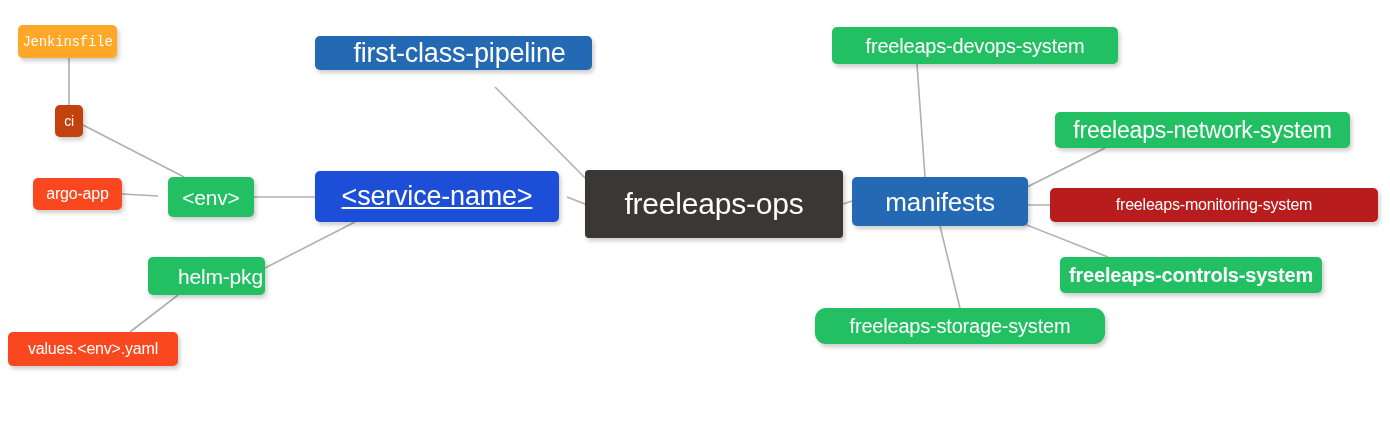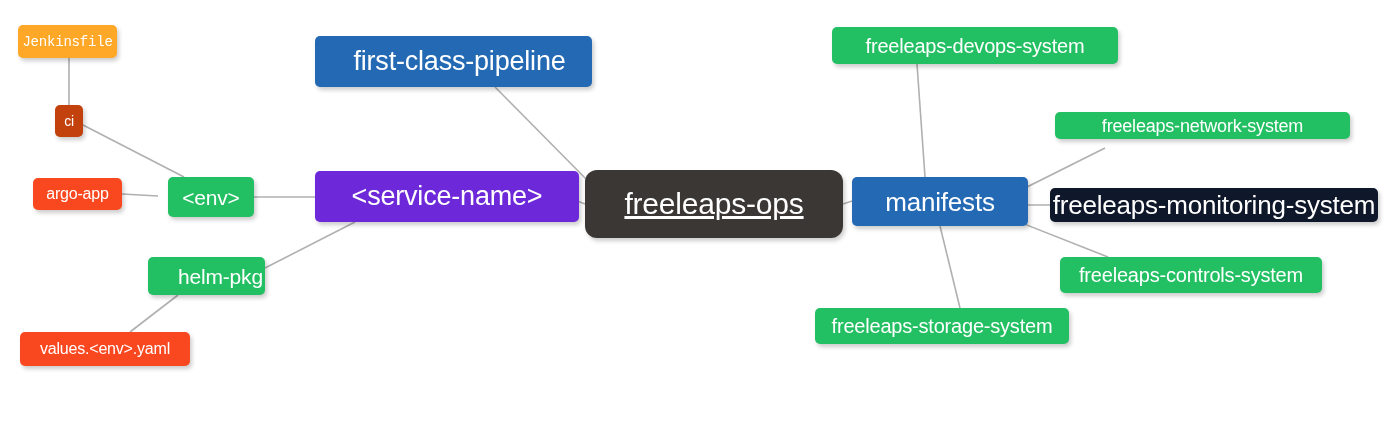--- a/index.html
+++ b/index.html
@@ -30,22 +30,21 @@
     justify-content: center;
     box-sizing: border-box;
     border-radius: 5px;
     color: #ffffff;
     white-space: nowrap;
     line-height: 1;
     box-shadow: 2px 3px 4px rgba(0,0,0,0.20);
     letter-spacing: -0.2px;
   }
   .node.root {
-    border-radius: 12px;
-    text-decoration: underline;
+    border-radius: 4px;
   }
 </style>
 </head>
 <body>
 
 <div id="canvas">
   <svg id="edges">
       <line x1="585" y1="204" x2="567" y2="197" stroke="#b0b0b0" stroke-width="1.6"></line>
       <line x1="592" y1="185" x2="495" y2="87" stroke="#b0b0b0" stroke-width="1.6"></line>
       <line x1="843" y1="204" x2="852" y2="201" stroke="#b0b0b0" stroke-width="1.6"></line>
@@ -56,28 +55,28 @@
       <line x1="69" y1="105" x2="69" y2="58" stroke="#b0b0b0" stroke-width="1.6"></line>
       <line x1="178" y1="295" x2="130" y2="332" stroke="#b0b0b0" stroke-width="1.6"></line>
       <line x1="925" y1="177" x2="917" y2="64" stroke="#b0b0b0" stroke-width="1.6"></line>
       <line x1="1009" y1="196" x2="1105" y2="148" stroke="#b0b0b0" stroke-width="1.6"></line>
       <line x1="1009" y1="205" x2="1050" y2="205" stroke="#b0b0b0" stroke-width="1.6"></line>
       <line x1="1009" y1="218" x2="1108" y2="257" stroke="#b0b0b0" stroke-width="1.6"></line>
       <line x1="940" y1="226" x2="960" y2="308" stroke="#b0b0b0" stroke-width="1.6"></line>
     </svg>
   <div id="node-layer">
       <div class="node root" style="left: 585px; top: 170px; width: 258px; height: 68px; background: rgb(59, 55, 53); font-size: 30px;">freeleaps-ops</div>
-      <div class="node" style="left: 315px; top: 36px; width: 277px; height: 51px; background: rgb(36, 105, 179); font-size: 27px; padding-left: 12px;">first-class-pipeline</div>
-      <div class="node" style="left: 315px; top: 171px; width: 264px; height: 51px; background: #6d28d9; font-size: 27px;">&lt;service-name&gt;</div>
+      <div class="node" style="left: 315px; top: 36px; width: 277px; height: 34px; background: rgb(36, 105, 179); font-size: 27px; padding-left: 12px;">first-class-pipeline</div>
+      <div class="node" style="left: 315px; top: 171px; width: 244px; height: 51px; background: #1d4ed8; font-size: 27px; text-decoration: underline;">&lt;service-name&gt;</div>
       <div class="node" style="left: 852px; top: 177px; width: 176px; height: 49px; background: rgb(36, 105, 179); font-size: 26px;">manifests</div>
       <div class="node" style="left: 158px; top: 177px; width: 86px; height: 40px; background: rgb(35, 192, 99); font-size: 21px; margin-left: 10px;">&lt;env&gt;</div>
       <div class="node" style="left: 148px; top: 257px; width: 117px; height: 38px; background: rgb(35, 192, 99); font-size: 21px; padding-left: 28px;">helm-pkg</div>
       <div class="node" style="left: 18px; top: 25px; width: 99px; height: 33px; background: rgb(255, 167, 38); font-size: 14px; font-family: Liberation Mono, monospace;">Jenkinsfile</div>
       <div class="node" style="left: 55px; top: 105px; width: 28px; height: 32px; background: #c2410c; font-size: 14px;">ci</div>
       <div class="node" style="left: 33px; top: 178px; width: 89px; height: 32px; background: rgb(249, 72, 31); font-size: 16px;">argo-app</div>
-      <div class="node" style="left: 20px; top: 332px; width: 170px; height: 34px; background: rgb(249, 72, 31); font-size: 16px;">values.&lt;env&gt;.yaml</div>
+      <div class="node" style="left: 8px; top: 332px; width: 170px; height: 34px; background: rgb(249, 72, 31); font-size: 16px;">values.&lt;env&gt;.yaml</div>
       <div class="node" style="left: 800px; top: 27px; width: 286px; height: 37px; background: rgb(35, 192, 99); font-size: 20px; margin-left: 32px;">freeleaps-devops-system</div>
-      <div class="node" style="left: 1055px; top: 112px; width: 295px; height: 27px; background: rgb(35, 192, 99); font-size: 18px;">freeleaps-network-system</div>
-      <div class="node" style="left: 1050px; top: 188px; width: 328px; height: 34px; background: #0f172a; font-size: 26px;">freeleaps-monitoring-system</div>
-      <div class="node" style="left: 1060px; top: 257px; width: 262px; height: 36px; background: rgb(35, 192, 99); font-size: 20px;">freeleaps-controls-system</div>
-      <div class="node" style="left: 815px; top: 308px; width: 254px; height: 36px; background: rgb(35, 192, 99); font-size: 20px;">freeleaps-storage-system</div>
+      <div class="node" style="left: 1055px; top: 112px; width: 295px; height: 36px; background: rgb(35, 192, 99); font-size: 23px;">freeleaps-network-system</div>
+      <div class="node" style="left: 1050px; top: 188px; width: 328px; height: 34px; background: #b91c1c; font-size: 16px;">freeleaps-monitoring-system</div>
+      <div class="node" style="left: 1060px; top: 257px; width: 262px; height: 36px; background: rgb(35, 192, 99); font-size: 20px; font-weight: bold;">freeleaps-controls-system</div>
+      <div class="node" style="left: 815px; top: 308px; width: 290px; height: 36px; background: rgb(35, 192, 99); font-size: 20px; border-radius: 11px;">freeleaps-storage-system</div>
     </div>
 </div>
 
 </body></html>

